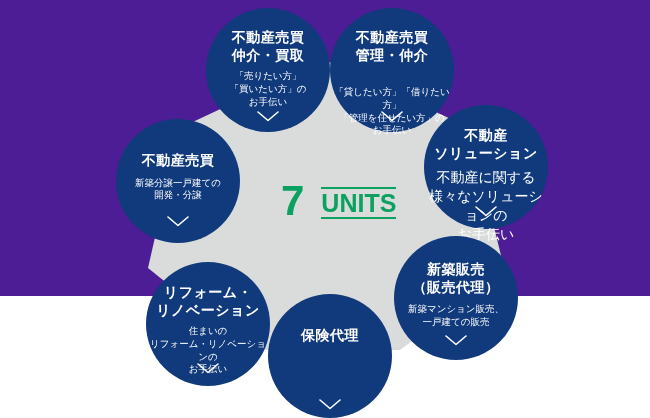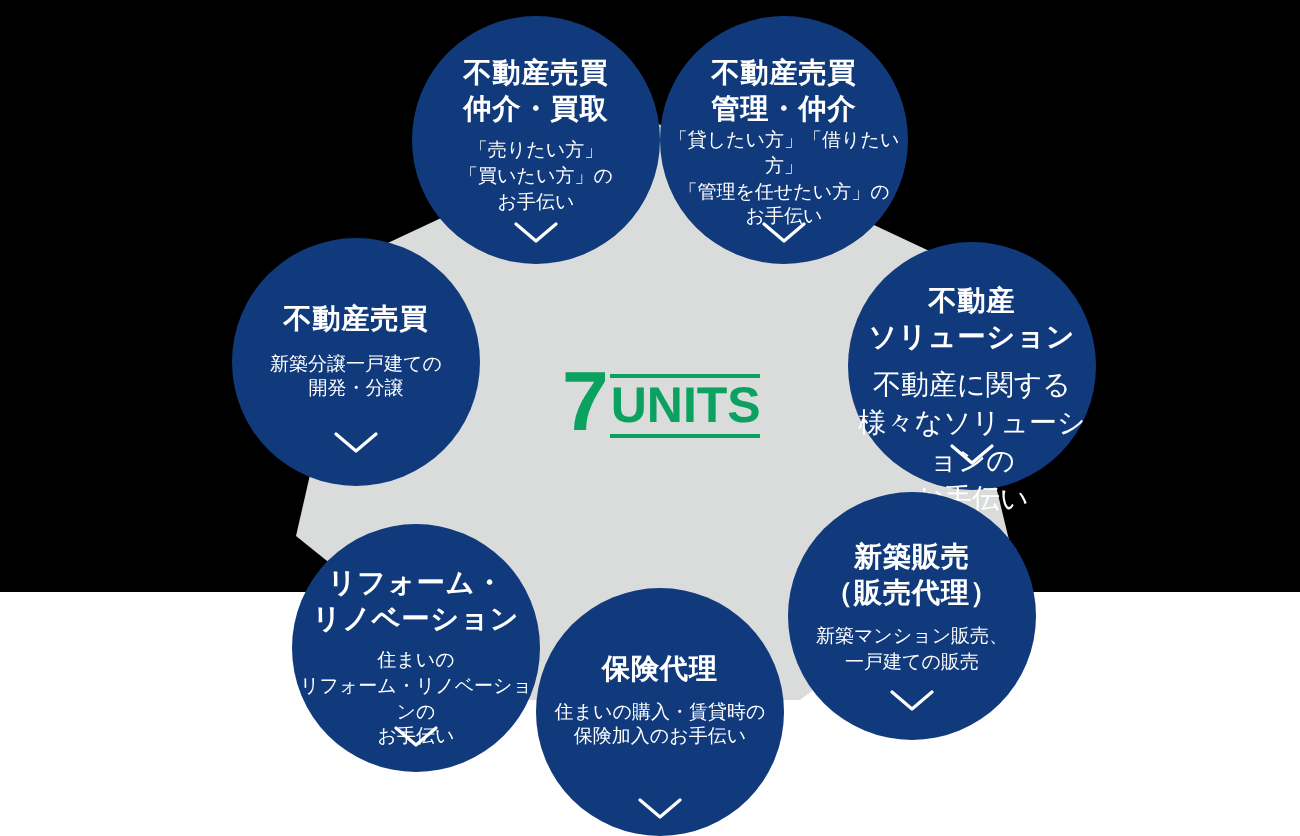--- a/index.html
+++ b/index.html
@@ -10,21 +10,21 @@
     width: 650px;
     height: 418px;
     background: #ffffff;
     font-family: "DejaVu Sans", "Liberation Sans", sans-serif;
     overflow: hidden;
   }
   #stage {
     position: relative;
     width: 650px;
     height: 296px;
-    background: #000000;
+    background: #4c1d95;
   }
   #bg-poly {
     position: absolute;
     left: 0;
     top: 0;
     width: 650px;
     height: 418px;
   }
   .unit {
     position: absolute;
@@ -61,29 +61,29 @@
   }
 
   
   #unit-0 { left: 206px; top: 8px;   width: 124px; height: 124px; }
   #unit-0 .u-title { font-size: 14px; margin-top: 21px; }
   #unit-0 .u-desc  { font-size: 9.5px; margin-top: 6px; }
   #unit-0 .u-chev  { bottom: 10px; }
 
   #unit-1 { left: 330px; top: 8px;   width: 124px; height: 124px; }
   #unit-1 .u-title { font-size: 14px; margin-top: 21px; }
-  #unit-1 .u-desc  { font-size: 9.5px; margin-top: 1px; text-align: center; }
+  #unit-1 .u-desc  { font-size: 9.5px; margin-top: 22px; text-align: center; }
   #unit-1 .u-chev  { bottom: 10px; }
 
-  #unit-2 { left: 424px; top: 121px; width: 124px; height: 124px; }
+  #unit-2 { left: 424px; top: 105px; width: 124px; height: 124px; }
   #unit-2 .u-title { font-size: 14px; margin-top: 22px; }
   #unit-2 .u-desc  { font-size: 14px; margin-top: 6px; }
   #unit-2 .u-chev  { bottom: 12px; }
 
-  #unit-3 { left: 394px; top: 246px; width: 124px; height: 124px; }
+  #unit-3 { left: 394px; top: 236px; width: 124px; height: 124px; }
   #unit-3 .u-title { font-size: 14px; margin-top: 25px; }
   #unit-3 .u-desc  { font-size: 9.5px; margin-top: 7px; }
   #unit-3 .u-chev  { bottom: 14px; }
 
   #unit-4 { left: 268px; top: 294px; width: 124px; height: 124px; }
   #unit-4 .u-title { font-size: 14px; margin-top: 33px; }
   #unit-4 .u-desc  { font-size: 9.5px; margin-top: 6px; }
   #unit-4 .u-chev  { bottom: 8px; }
 
   #unit-5 { left: 146px; top: 262px; width: 124px; height: 124px; }
@@ -106,21 +106,21 @@
     color: #0BA160;
   }
   #center-logo .c-num {
     font-size: 42px;
     font-weight: bold;
     line-height: 0.92;
     letter-spacing: -1px;
     font-family: "Liberation Sans", sans-serif;
   }
   #center-logo .c-word-wrap {
-    margin-left: 2px;
+    margin-left: 18px;
     padding-bottom: 2px;
   }
   #center-logo .c-word {
     font-size: 25px;
     font-weight: bold;
     line-height: 1;
     letter-spacing: 0px;
     font-family: "Liberation Sans", sans-serif;
     border-top: 2px solid #0BA160;
     border-bottom: 2px solid #0BA160;
@@ -182,22 +182,20 @@
 一戸建ての販売</div>
     <div class="u-chev">
       <svg viewBox="0 0 22 11">
           <path d="M1 1 L11 9.5 L21 1" fill="none" stroke="#ffffff" stroke-width="1.6" stroke-linecap="round" stroke-linejoin="round"></path>
         </svg>
     </div>
   </div>
 
   <div class="unit" id="unit-4">
     <div class="u-title">保険代理</div>
-    <div class="u-desc">住まいの購入・賃貸時の
-保険加入のお手伝い</div>
     <div class="u-chev">
       <svg viewBox="0 0 22 11">
           <path d="M1 1 L11 9.5 L21 1" fill="none" stroke="#ffffff" stroke-width="1.6" stroke-linecap="round" stroke-linejoin="round"></path>
         </svg>
     </div>
   </div>
 
   <div class="unit" id="unit-5">
     <div class="u-title">リフォーム・
 リノベーション</div>

